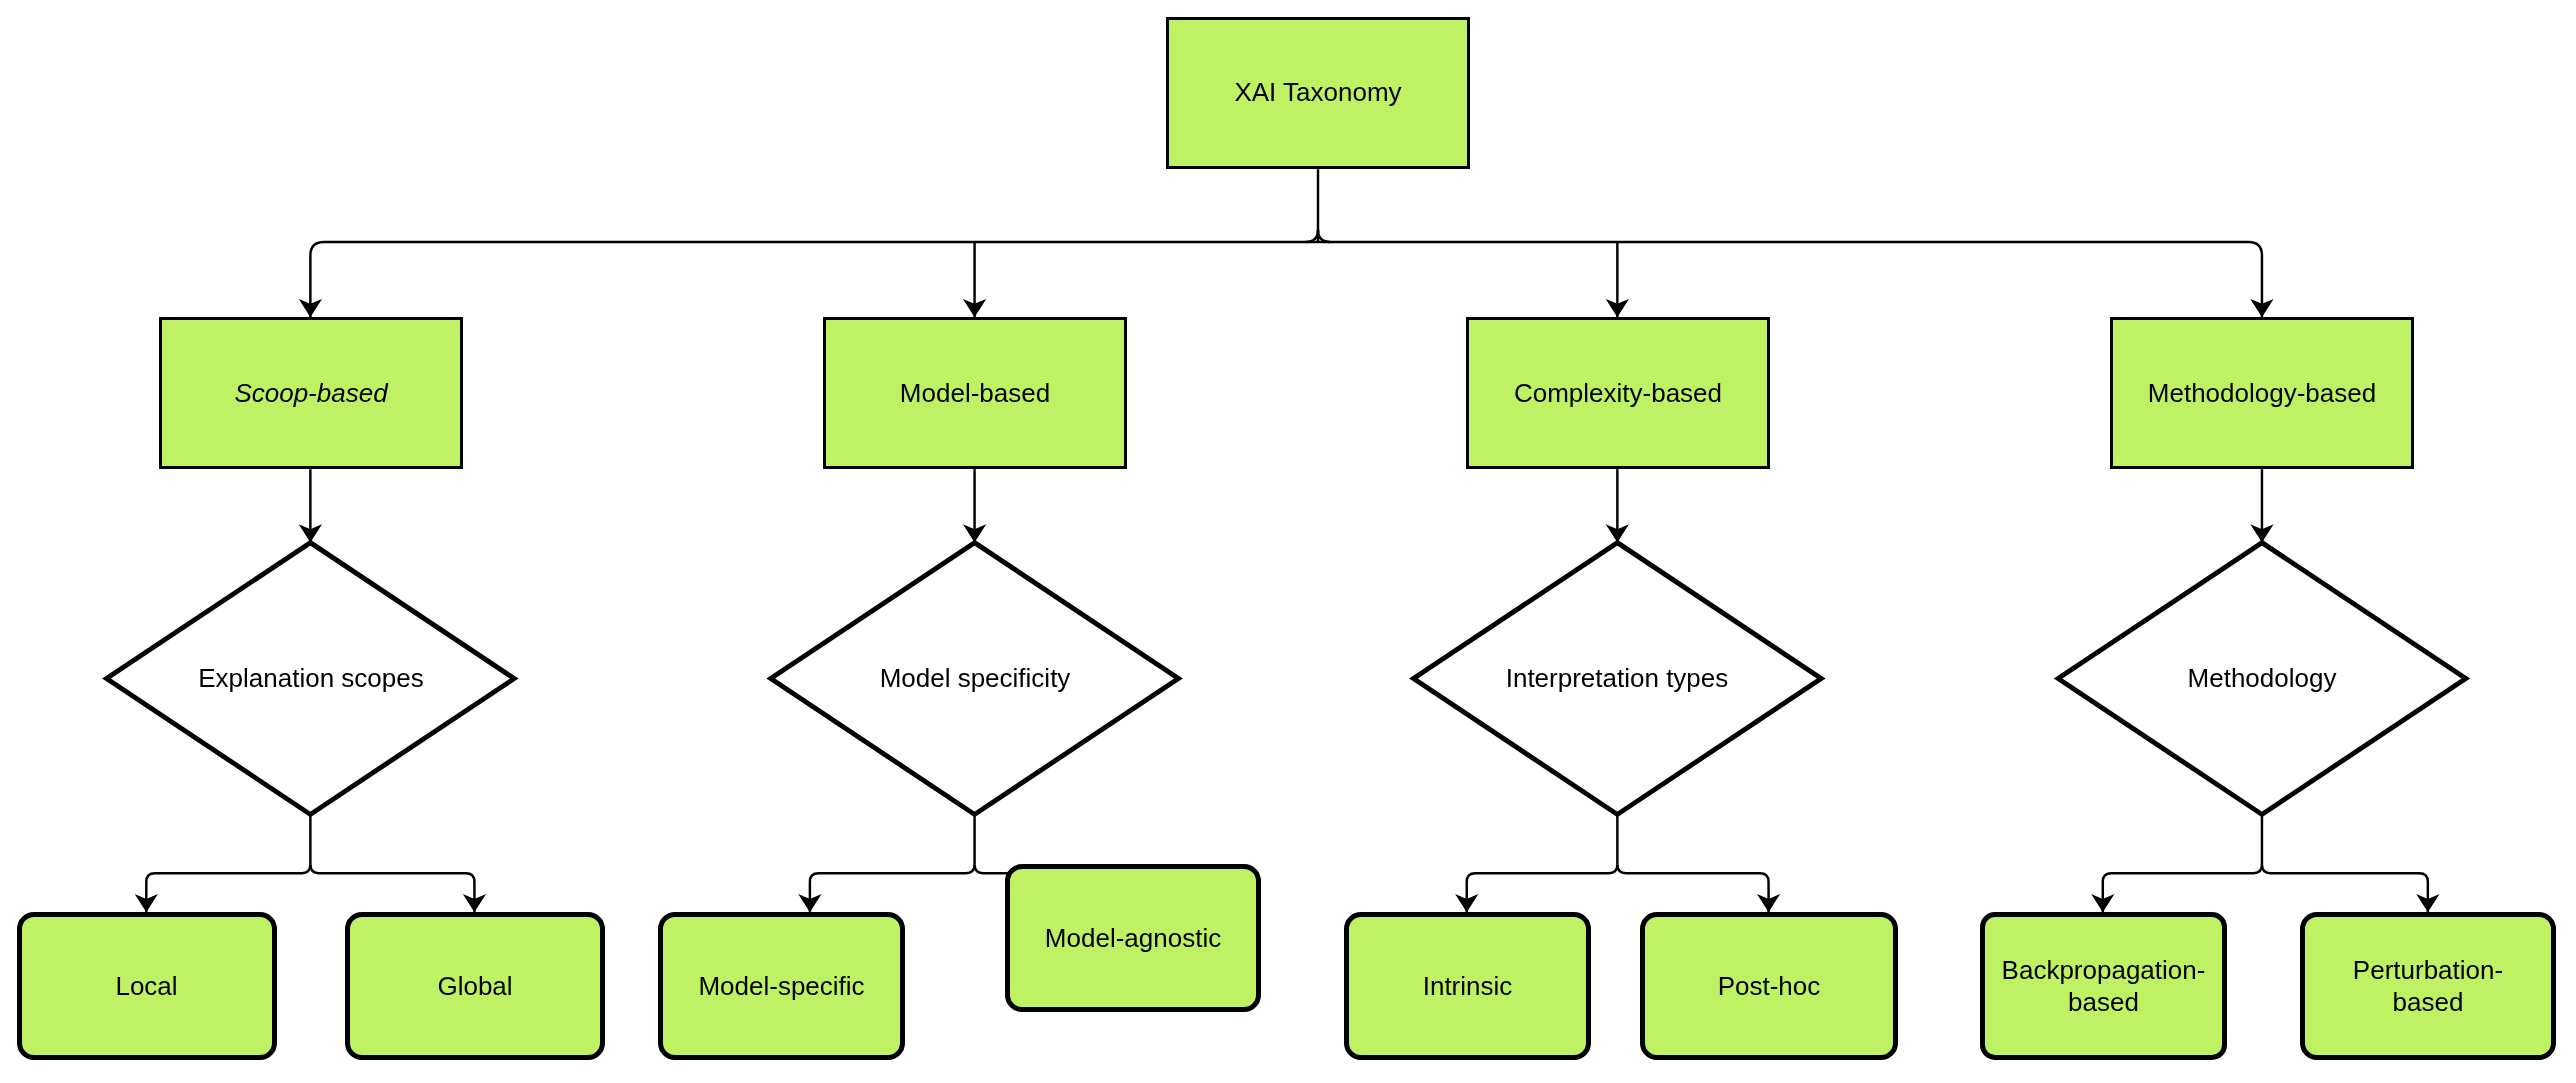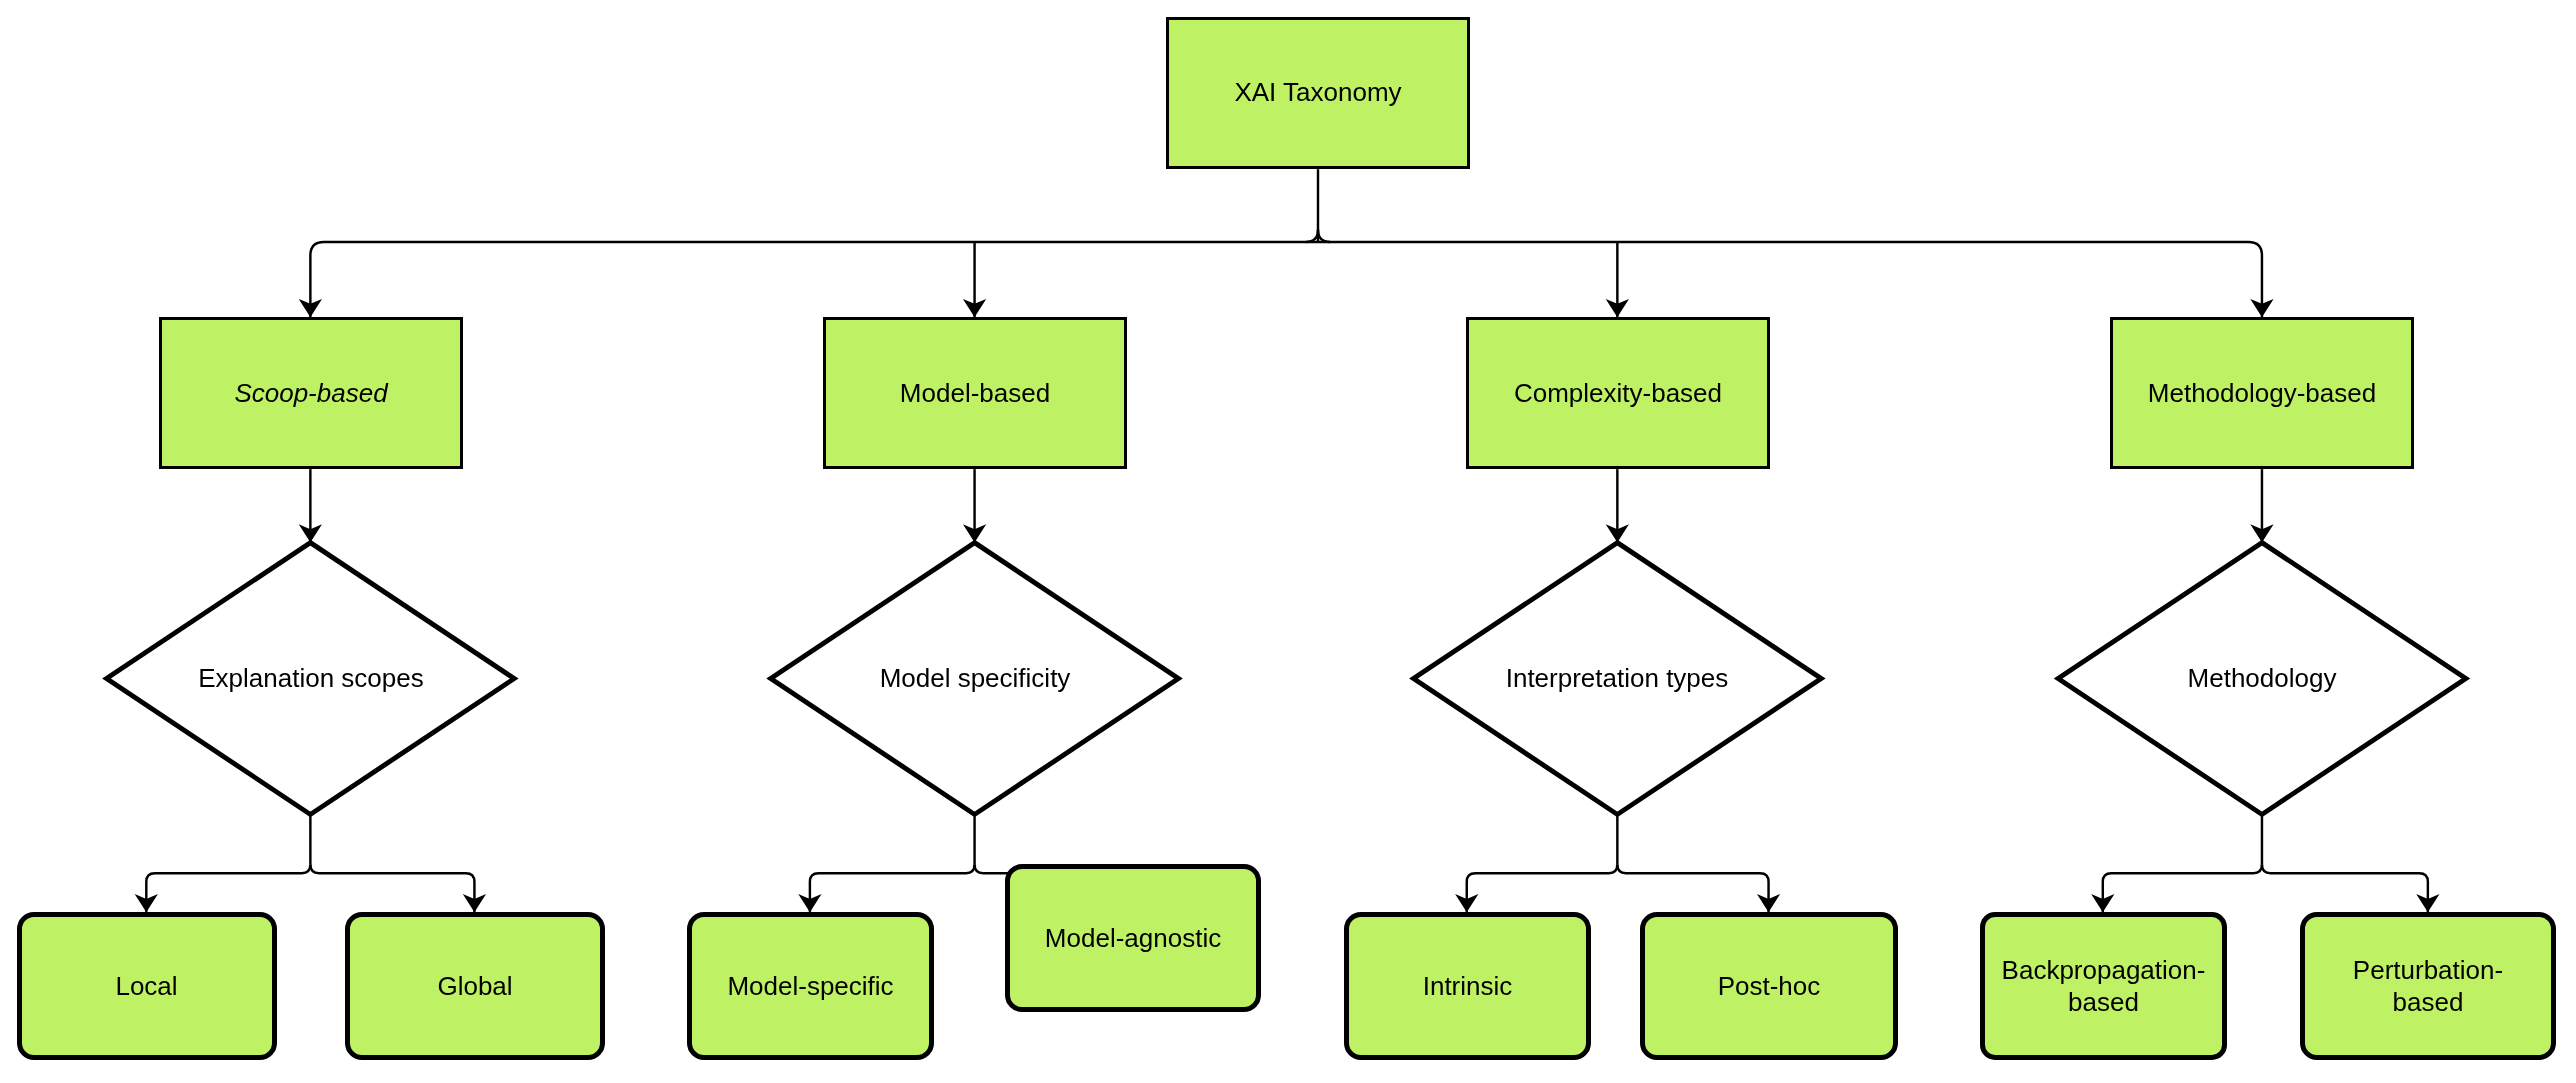--- a/index.html
+++ b/index.html
@@ -128,21 +128,21 @@
   <div class="node rect-node" style="left:1466px; top:317px; width:304px; height:152px;">Complexity-based</div>
   <div class="node rect-node" style="left:2110px; top:317px; width:304px; height:152px;">Methodology-based</div>
 
   <div class="diamond-label" style="left:107px; top:542px; width:408px; height:272px;">Explanation scopes</div>
   <div class="diamond-label" style="left:771px; top:542px; width:408px; height:272px;">Model specificity</div>
   <div class="diamond-label" style="left:1413px; top:542px; width:408px; height:272px;">Interpretation types</div>
   <div class="diamond-label" style="left:2058px; top:542px; width:408px; height:272px;">Methodology</div>
 
   <div class="node leaf-node" style="left:16.5px; top:912px; width:260px; height:148px;">Local</div>
   <div class="node leaf-node" style="left:345px; top:912px; width:260px; height:148px;">Global</div>
-  <div class="node leaf-node" style="left:687px; top:912px; width:247px; height:148px;">Model-specific</div>
+  <div class="node leaf-node" style="left:658px; top:912px; width:247px; height:148px;">Model-specific</div>
   <div class="node leaf-node" style="left:1005px; top:864px; width:256px; height:148px;">Model-agnostic</div>
   <div class="node leaf-node" style="left:1344px; top:912px; width:247px; height:148px;">Intrinsic</div>
   <div class="node leaf-node" style="left:1640px; top:912px; width:258px; height:148px;">Post-hoc</div>
   <div class="node leaf-node" style="left:1980px; top:912px; width:247px; height:148px;border-radius:15px;">Backpropagation-
 based</div>
   <div class="node leaf-node" style="left:2300px; top:912px; width:256px; height:148px;">Perturbation-
 based</div>
 
 </div>
 

